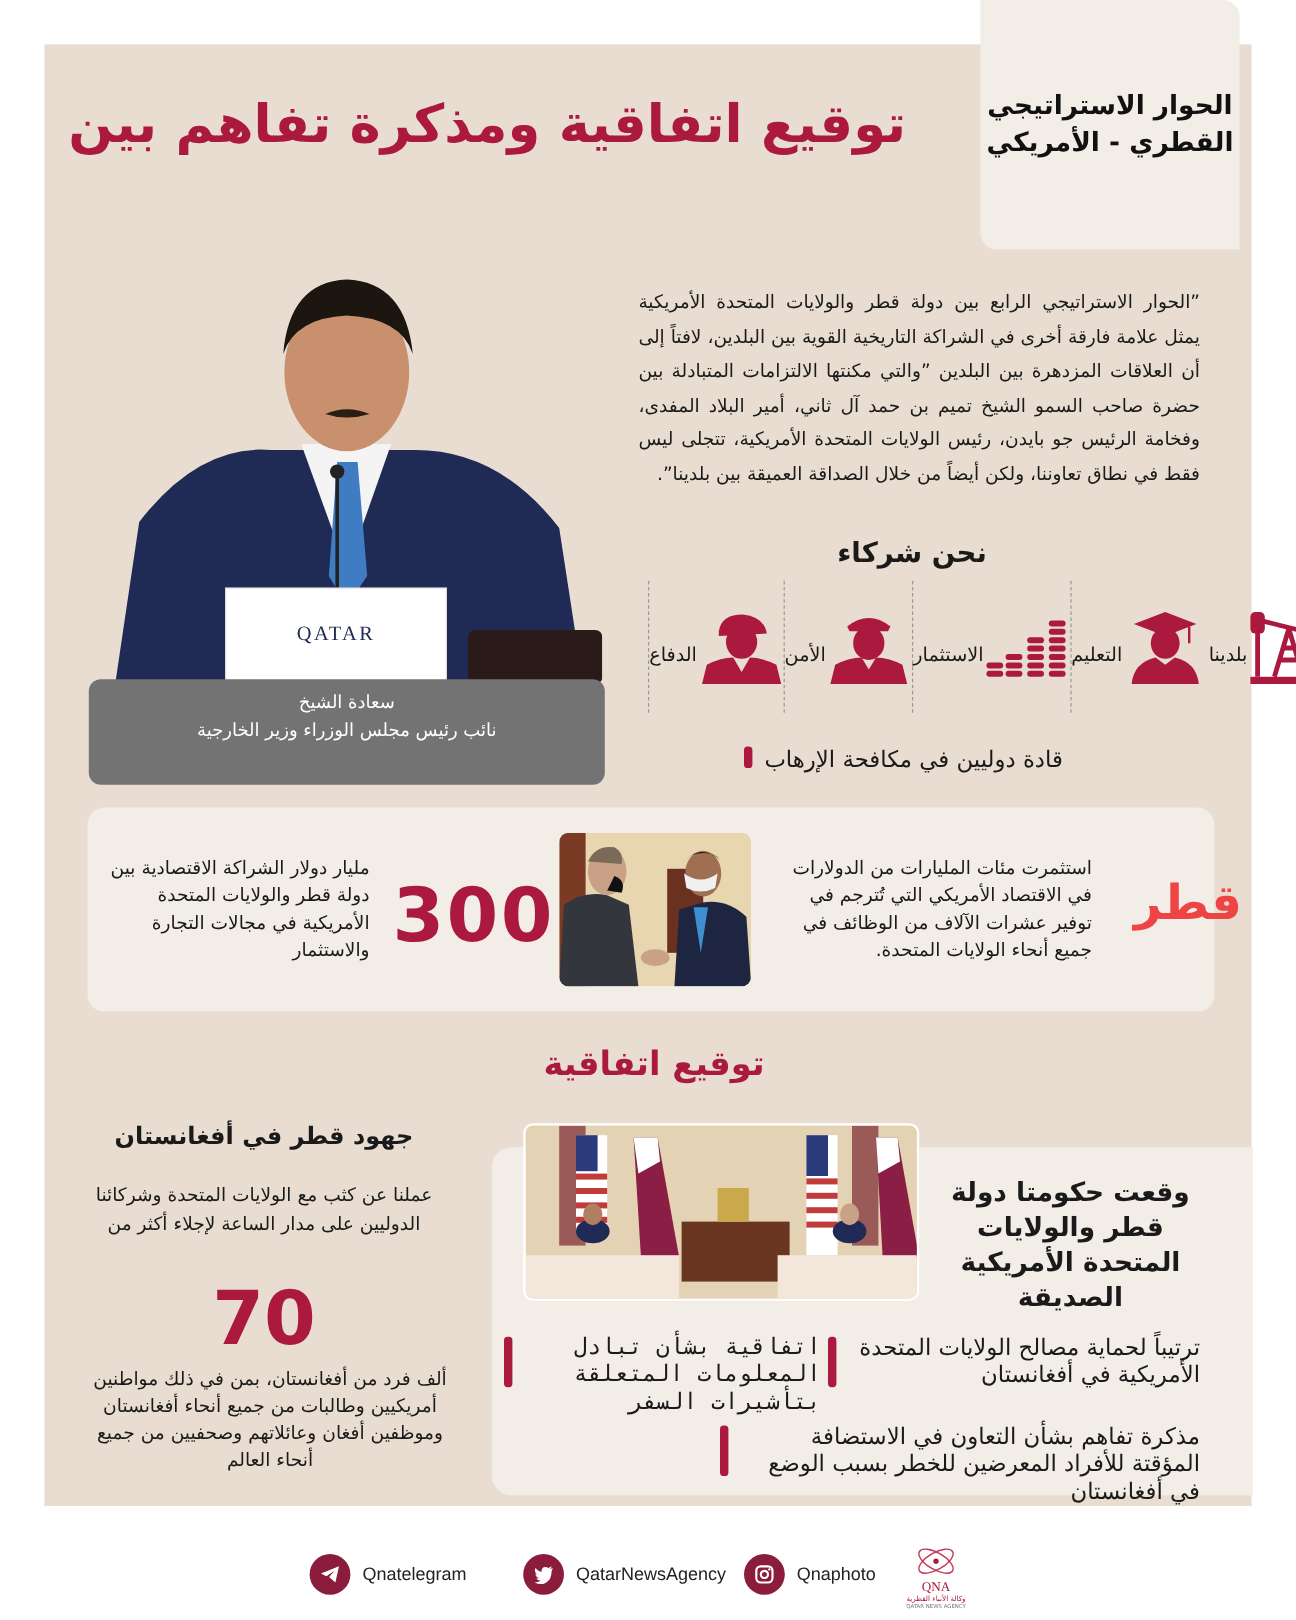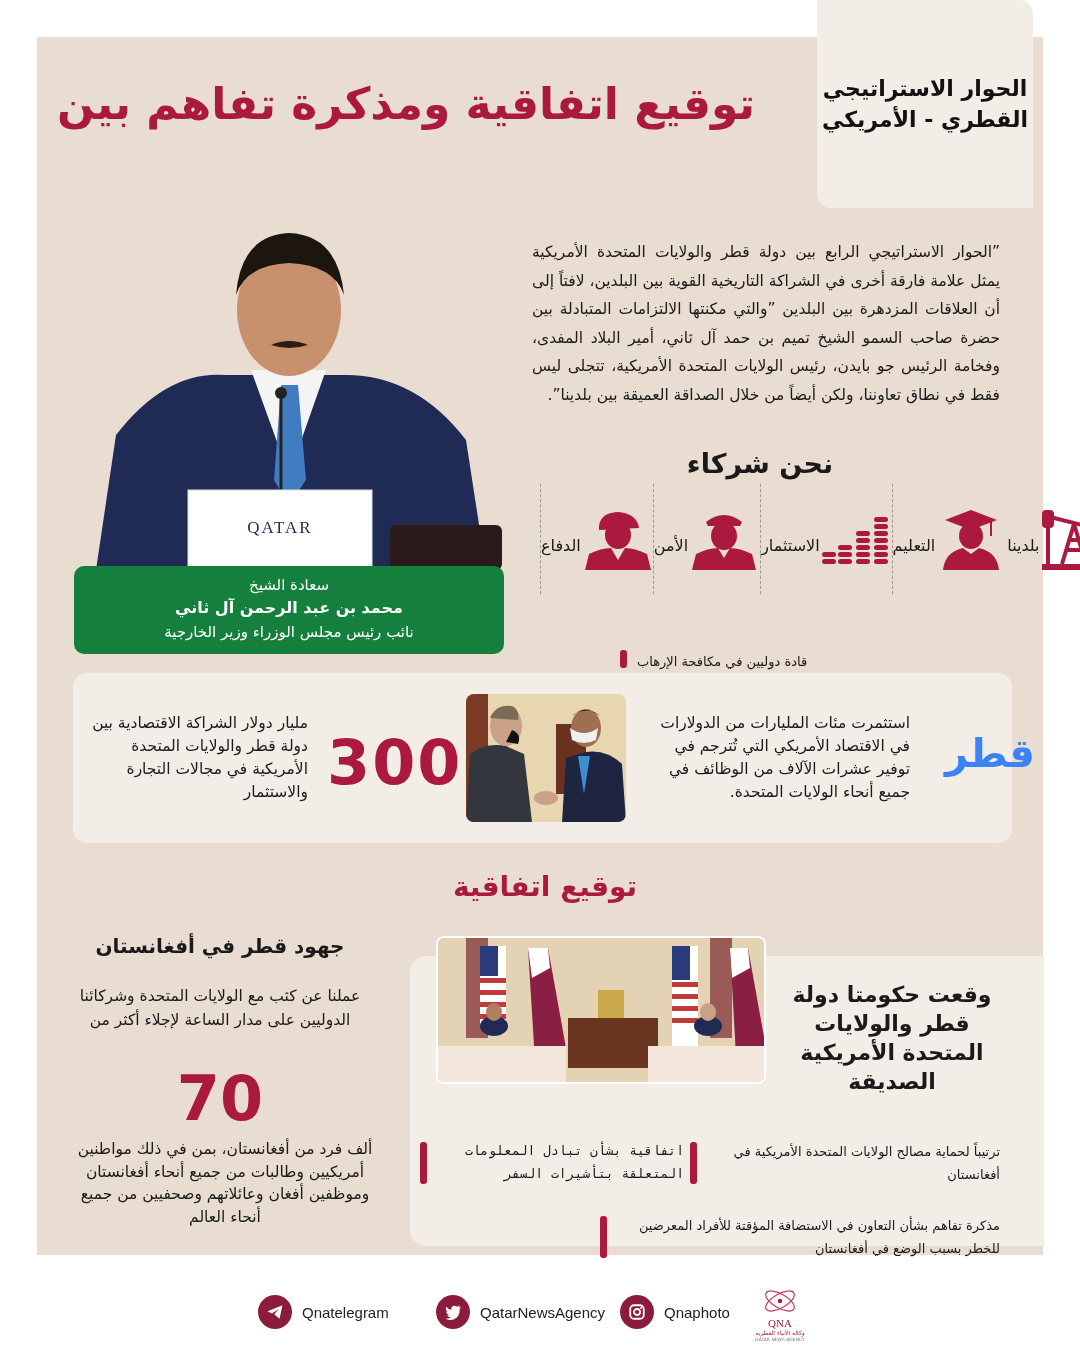--- a/index.html
+++ b/index.html
@@ -11,37 +11,37 @@
 
   
   .tag-box { left: 817px; top: 0; width: 216px; height: 208px; border-radius: 0 14px 0 14px; display:flex; align-items:center; justify-content:center; text-align:center; }
   .tag-box .t { font-weight: bold; font-size: 22px; line-height: 31px; color:#111; }
 
   .main-title { position:absolute; left: 56px; top: 72px; width: 700px; text-align:center; color:#ab1a3e; font-weight:bold; font-size: 44px; line-height: 64px; }
 
   .intro { position:absolute; left: 532px; top: 238px; width: 468px; font-size: 15.5px; line-height: 28.5px; text-align: justify; text-align-last: right; }
 
   .portrait { position:absolute; left: 76px; top: 225px; width: 426px; height: 345px; overflow:hidden; }
-  .caption { position:absolute; left: 74px; top: 566px; width: 430px; height: 88px; background:#15803d; border-radius: 10px; color:#fff; text-align:center; padding-top: 8px; }
+  .caption { position:absolute; left: 74px; top: 566px; width: 430px; height: 88px; background:#737373; border-radius: 10px; color:#fff; text-align:center; padding-top: 8px; }
   .caption .l1 { font-size: 15px; line-height: 22px; }
   .caption .l2 { font-size: 16px; font-weight:bold; line-height: 24px; }
   .caption .l3 { font-size: 15px; line-height: 24px; }
 
-  .partners-title { position:absolute; left: 640px; top: 448px; width: 240px; text-align:center; font-weight:bold; font-size: 27px; }
+  .partners-title { position:absolute; left: 640px; top: 448px; width: 240px; text-align:center; font-weight:bold; font-size: 23px; }
   .partners { position:absolute; left: 540px; top: 484px; width: 470px; height: 110px; display:flex; flex-direction: row-reverse; }
   .partner { flex:1; display:flex; flex-direction:row; align-items:center; border-left: 1px dashed #999; }
   .partner:last-child { border-left: none; }
   .partner svg { width: 72px; height: 62px; }
   .partner .lbl { margin-top: 12px; font-size: 16px; }
 
-  .bullet-line { position:absolute; display:flex; flex-direction: row-reverse; align-items:flex-start; gap: 10px; font-size: 13px; line-height: 23px; margin-top: 28px; }
+  .bullet-line { position:absolute; display:flex; flex-direction: row-reverse; align-items:flex-start; gap: 10px; font-size: 19px; line-height: 23px; }
   .bar { width: 7px; border-radius: 3px; background:#ab1a3e; flex-shrink:0; }
 
   .stat-card { left: 73px; top: 673px; width: 939px; height: 170px; border-radius: 14px; }
-  .qatar-word { position:absolute; right: 45px; top: 730px; font-size: 40px; font-weight:bold; color:#3b82f6; }
+  .qatar-word { position:absolute; right: 45px; top: 730px; font-size: 40px; font-weight:bold; color:#ef4444; }
   .qatar-text { position:absolute; left: 640px; top: 712px; width: 270px; font-size: 15.5px; line-height: 23px; text-align:right; }
   .photo-meet { position:absolute; left: 466px; top: 694px; width: 160px; height: 128px; border-radius: 8px; overflow:hidden; }
   .big200 { position:absolute; left: 327px; top: 726px; font-size: 62px; font-weight:bold; color:#ab1a3e; letter-spacing: 2px; }
   .stat-text { position:absolute; left: 86px; top: 712px; width: 222px; font-size: 15.5px; line-height: 23px; text-align:right; }
 
   .section-title { position:absolute; left: 380px; top: 870px; width: 330px; text-align:center; color:#ab1a3e; font-weight:bold; font-size: 28px; }
 
   .afg-title { position:absolute; left: 70px; top: 934px; width: 300px; text-align:center; font-weight:bold; font-size: 20px; }
   .afg-p1 { position:absolute; left: 70px; top: 984px; width: 300px; text-align:center; font-size: 15.5px; line-height: 24px; }
   .big70 { position:absolute; left: 70px; top: 1062px; width: 300px; text-align:center; font-size: 62px; font-weight:bold; color:#ab1a3e; }
@@ -80,21 +80,20 @@
     <line x1="205" y1="170" x2="205" y2="285" stroke="#222" stroke-width="3"></line>
     <circle cx="205" cy="168" r="6" fill="#222"></circle>
     <rect x="112" y="265" width="184" height="80" fill="#ffffff" stroke="#ddd"></rect>
     <text x="204" y="308" text-anchor="middle" font-family="Liberation Serif, serif" font-size="17" fill="#1f2a55" letter-spacing="2">QATAR</text>
     <rect x="314" y="300" width="112" height="45" rx="6" fill="#2a1a1a"></rect>
   </svg>
 </div>
 
 <div class="caption rtl">
   <div class="l1">سعادة الشيخ</div>
-  <div class="l2">محمد بن عبد الرحمن آل ثاني</div>
   <div class="l3">نائب رئيس مجلس الوزراء وزير الخارجية</div>
 </div>
 
 <div class="partners-title rtl">نحن شركاء</div>
 <div class="partners rtl">
   <div class="partner">
     <svg viewBox="0 0 72 62">
       <path d="M18 18 Q20 4 38 4 Q56 6 58 20 L18 22 Z" fill="#ab1a3e"></path>
       <ellipse cx="37" cy="27" rx="13" ry="14" fill="#ab1a3e"></ellipse>
       <path d="M4 62 L8 46 Q20 40 30 40 L37 52 L44 40 Q54 40 66 46 L70 62 Z" fill="#ab1a3e"></path>

